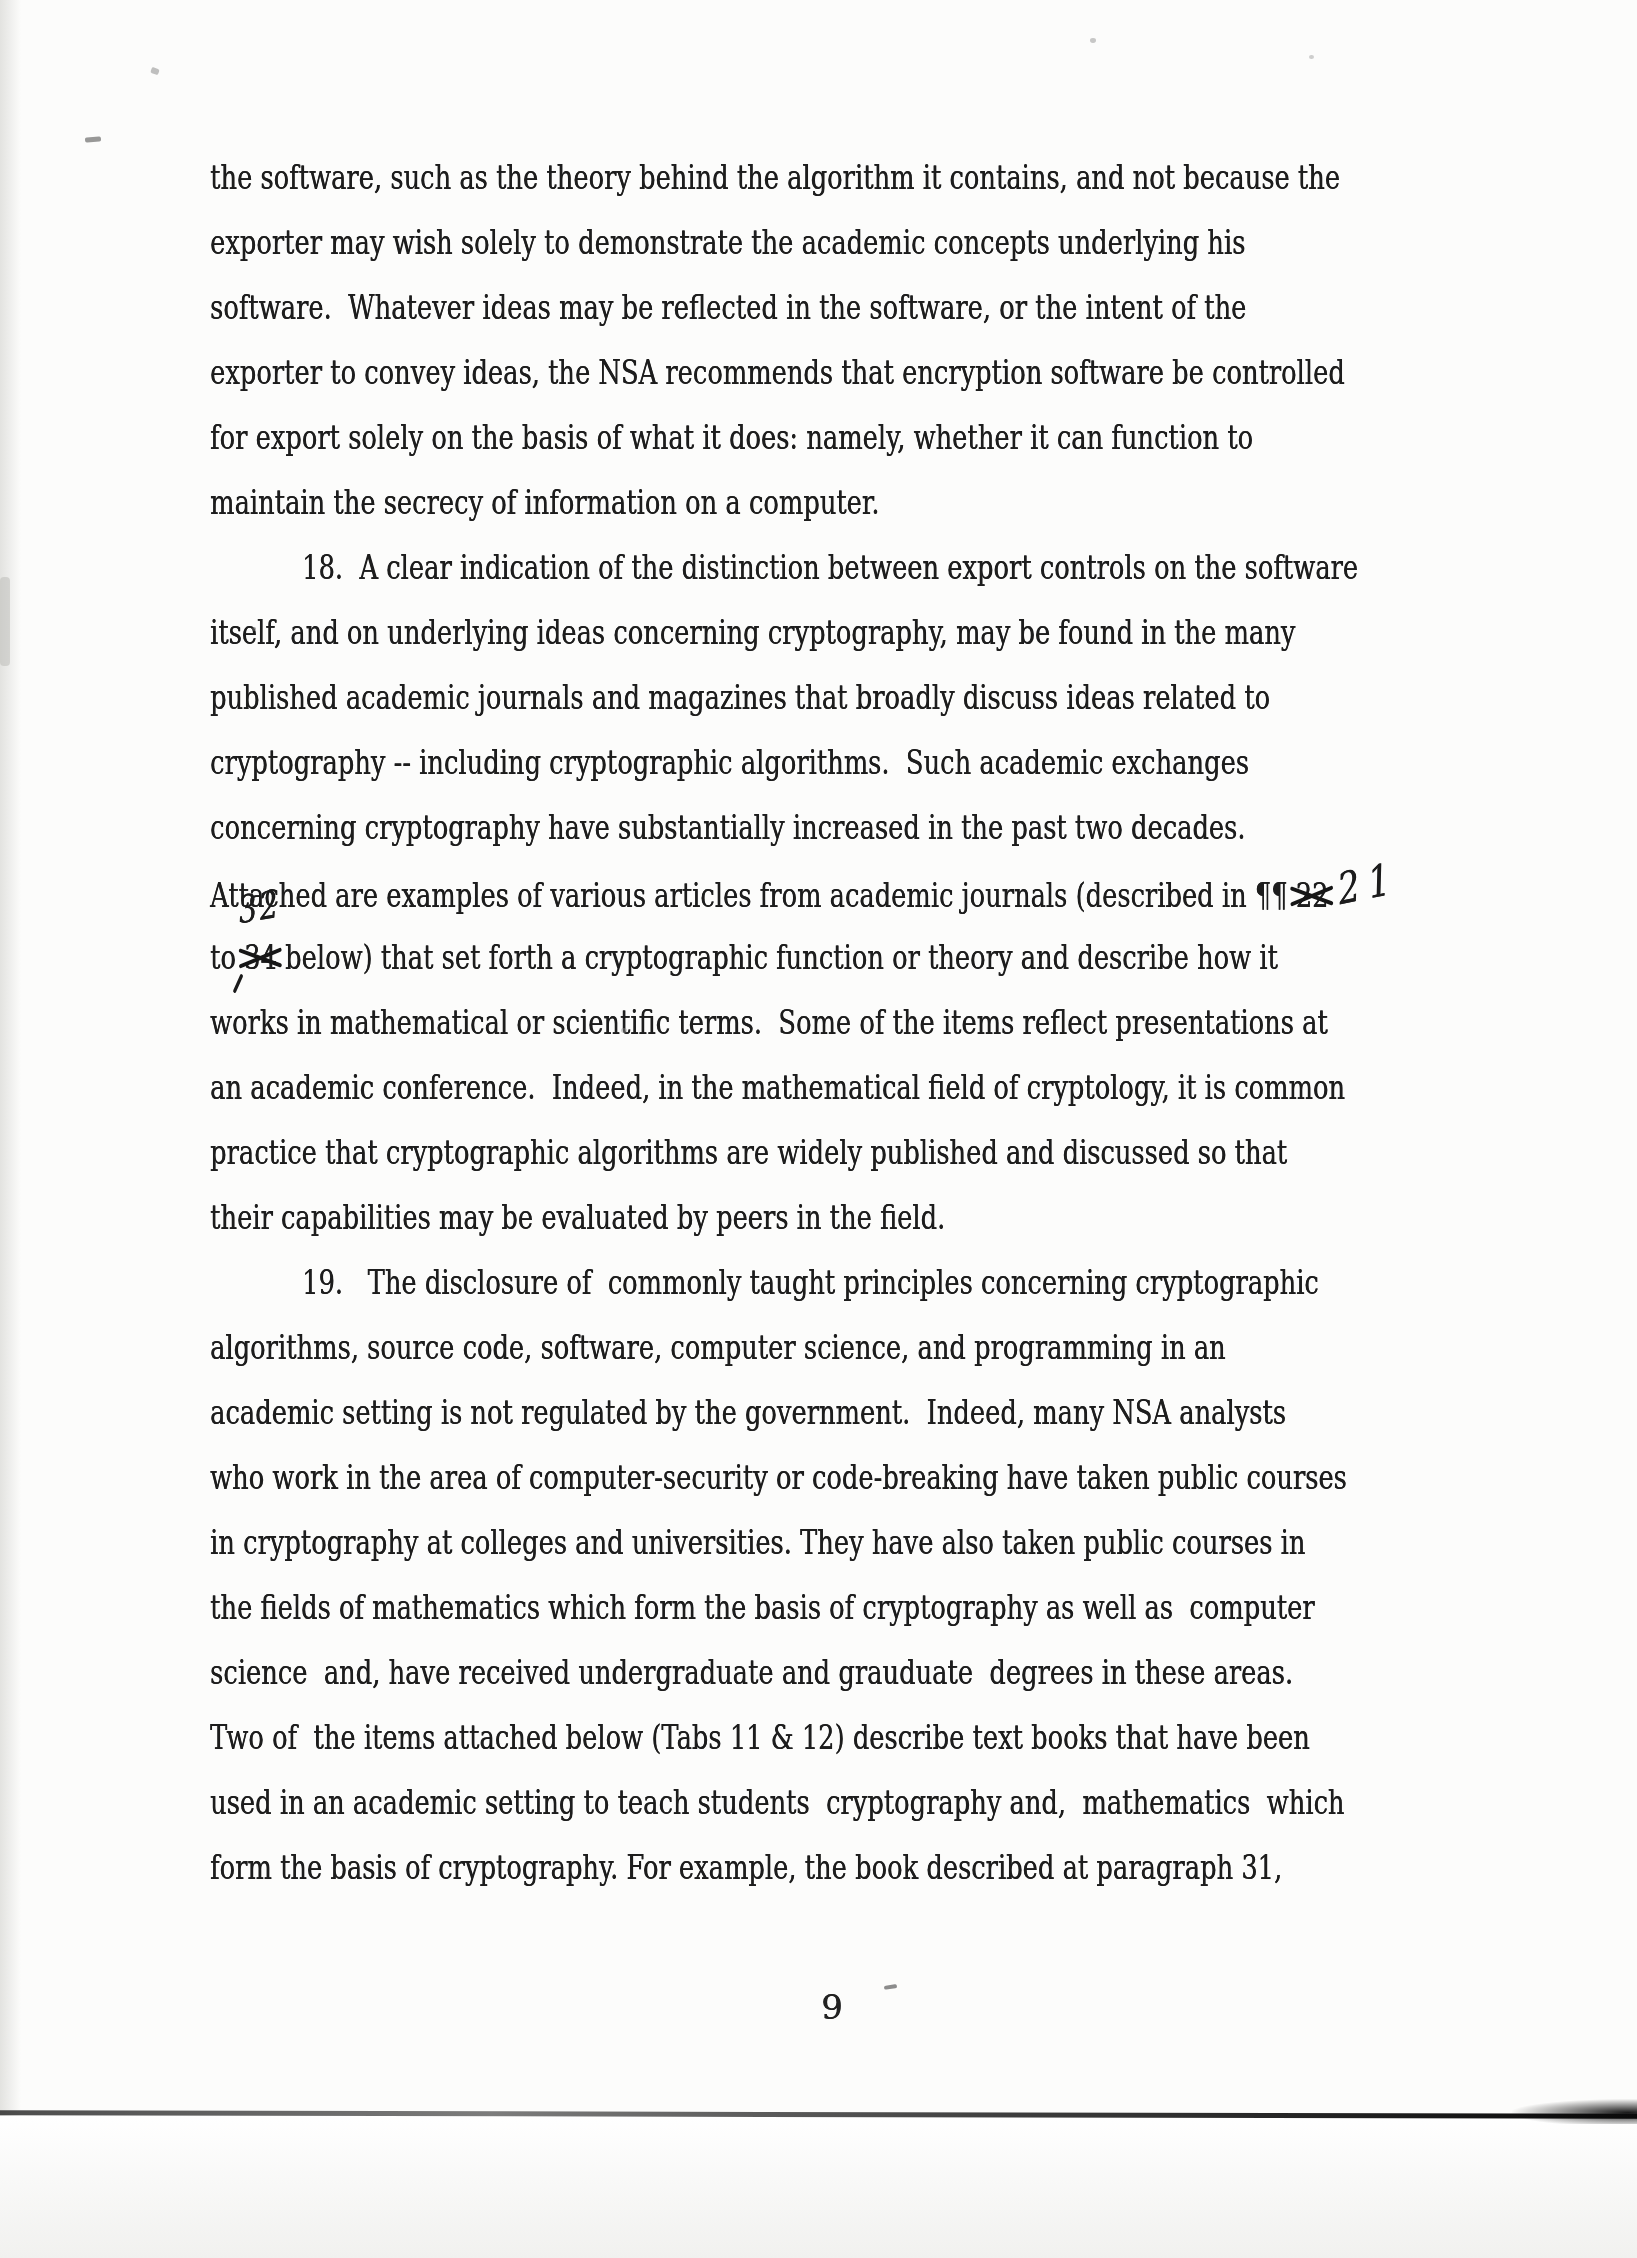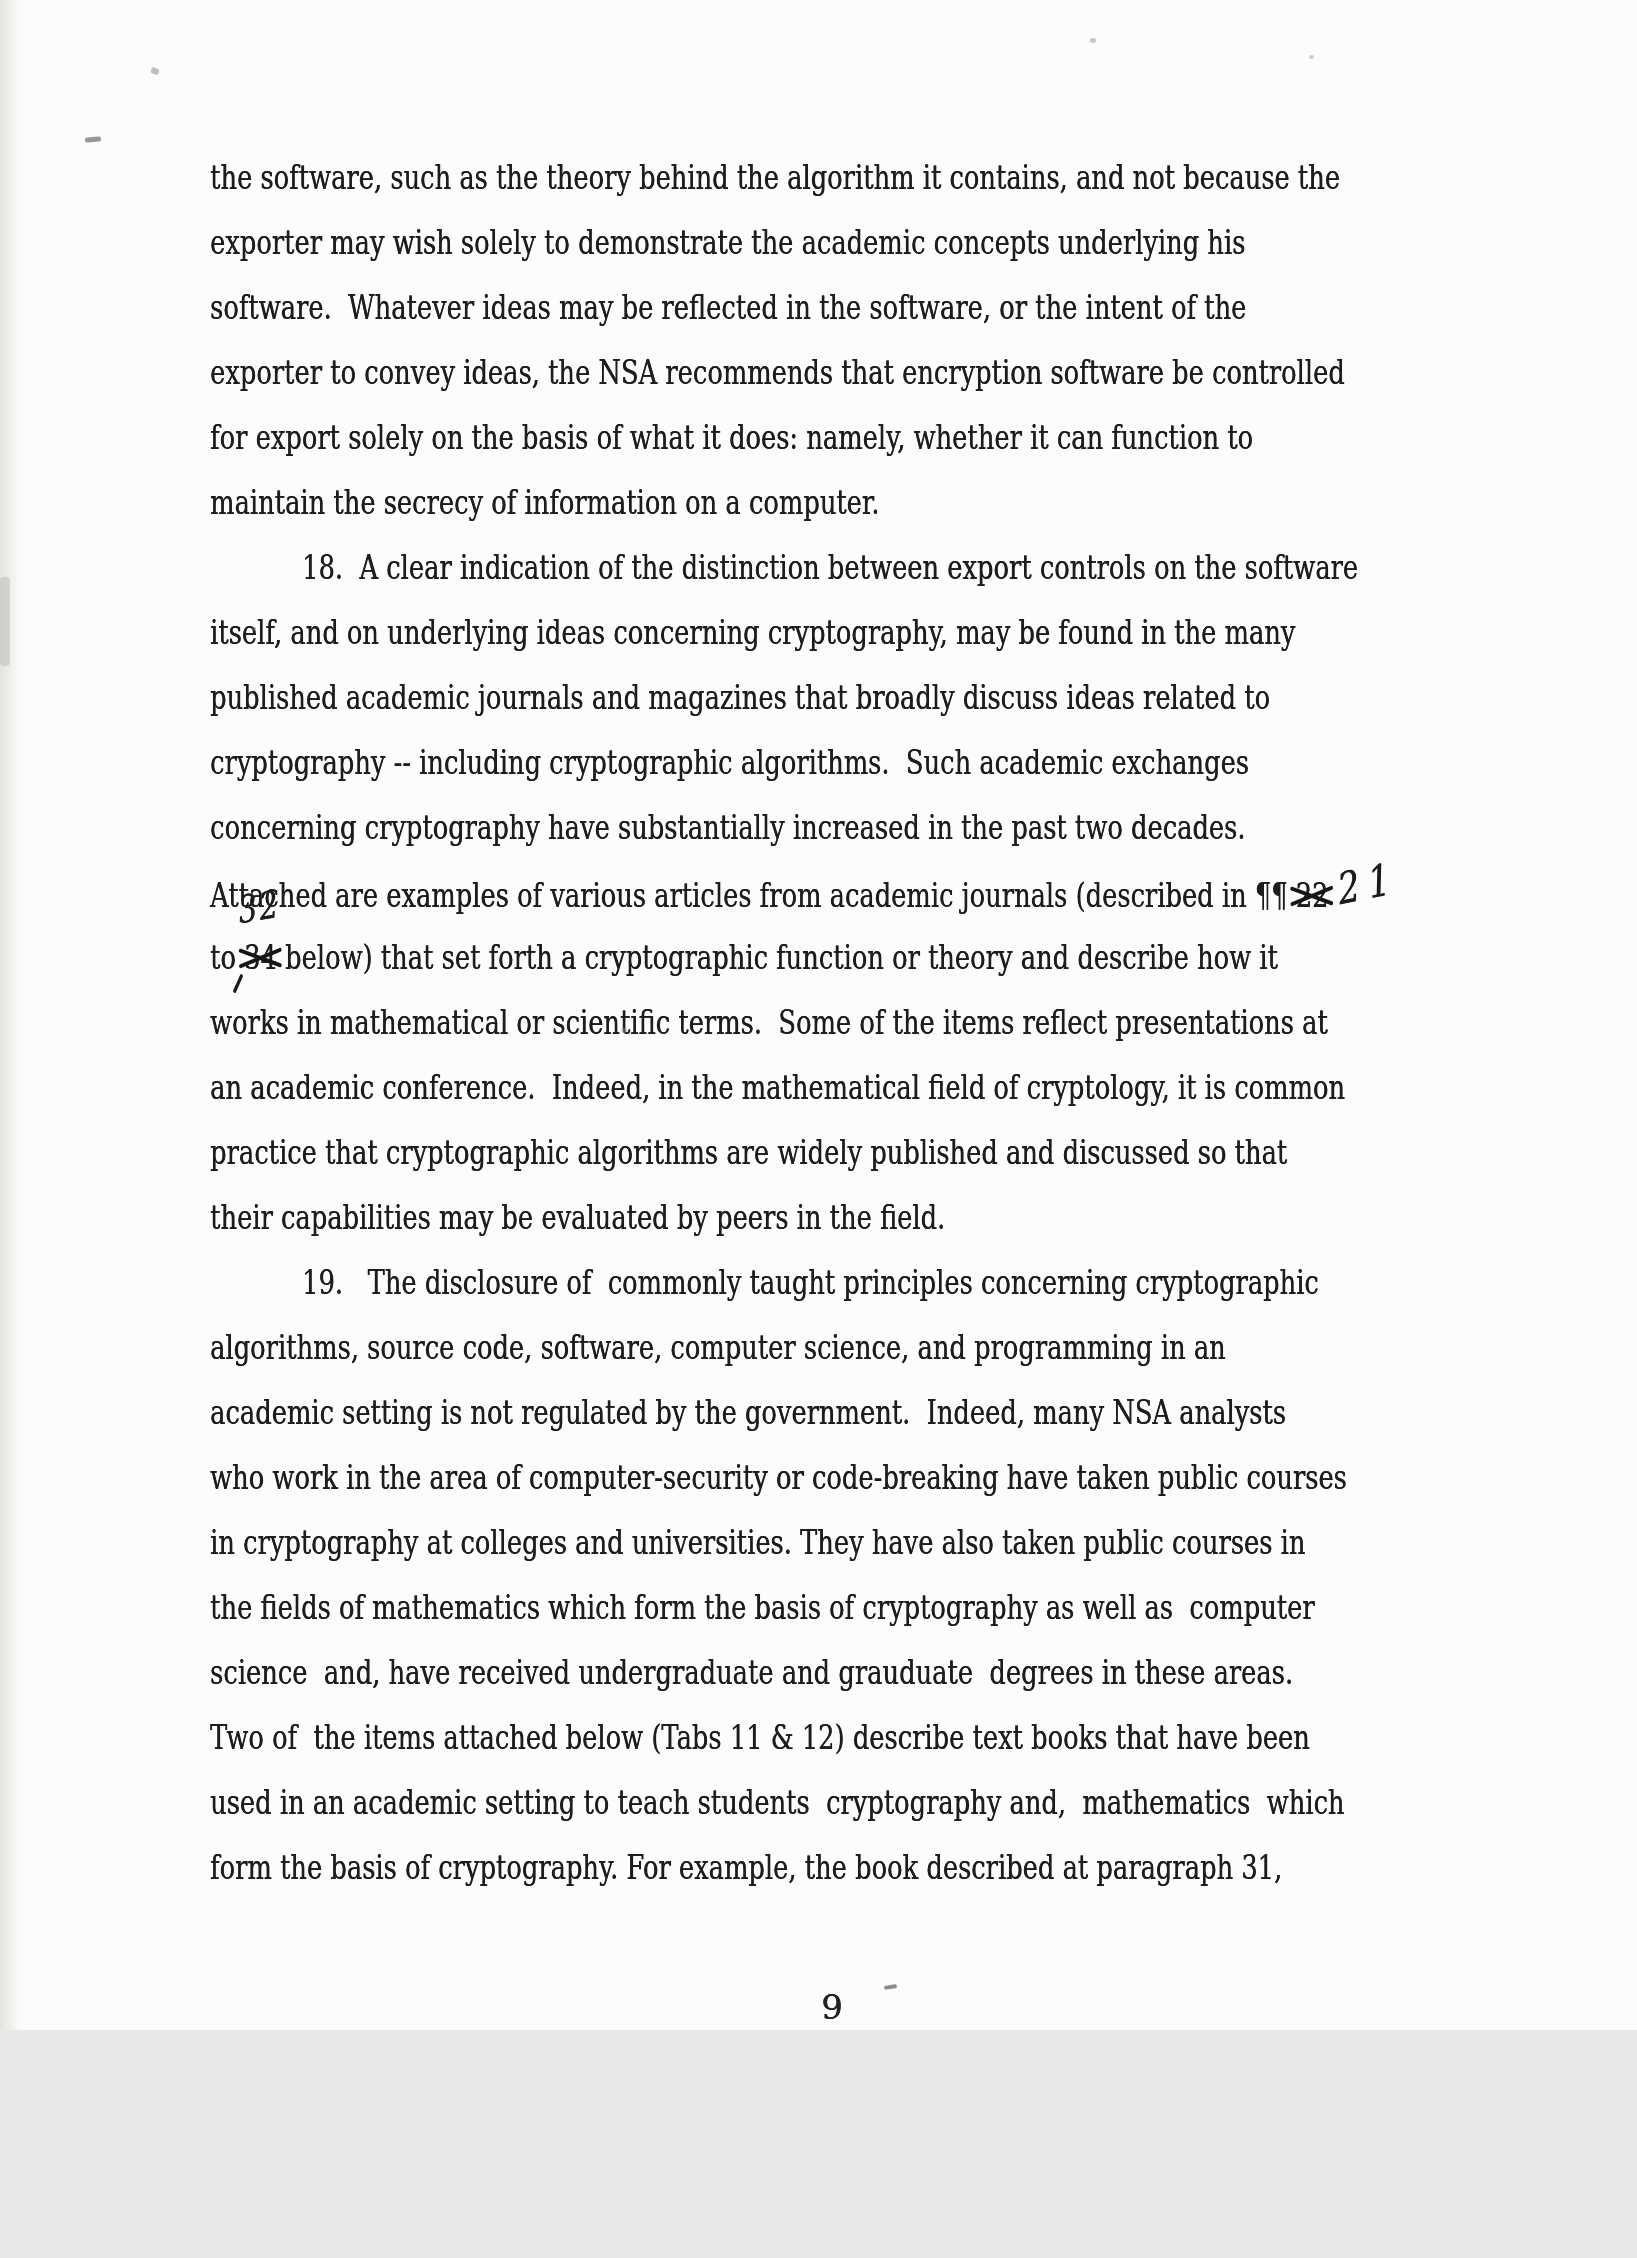--- a/index.html
+++ b/index.html
@@ -1,18 +1,18 @@
 <!DOCTYPE html>
 <html><head>
 <meta charset="utf-8">
 <style>
   html,body{margin:0;padding:0;background:#e8e8e6;}
   .page{
     position:relative;
-    width:1638px;height:2030px;
+    width:1638px;height:2258px;
     background:#fcfcfb;
     overflow:hidden;
     font-family:"DejaVu Serif", serif;
     color:#1d1d1d;
   }
   
   .edge-left{
     position:absolute;left:0;top:0;width:21px;height:100%;
     background:linear-gradient(90deg, rgba(185,185,180,0.38), rgba(255,255,255,0));
   }

